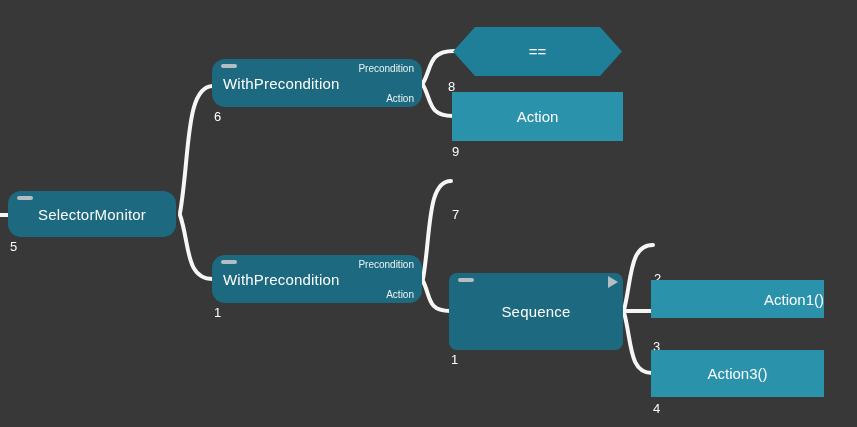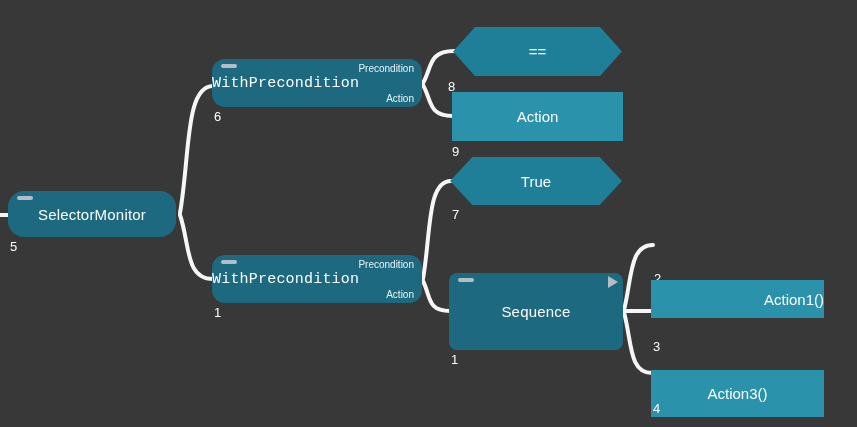--- a/index.html
+++ b/index.html
@@ -15,21 +15,21 @@
   .node{position:absolute;box-sizing:border-box;color:var(--text,#fdfdfd);}
   .composite{
     background:var(--composite-fill,#1d6a80);
     border-radius:13px;
   }
   .composite .title{
     position:absolute;left:0;top:0;width:100%;height:100%;
     display:flex;align-items:center;justify-content:center;
     font-size:15px;letter-spacing:.2px;
   }
-  .composite .title.left{justify-content:flex-start;width:auto;font-family:Liberation Mono, monospace;}
+  .composite .title.left{justify-content:flex-start;padding-left:11px;width:auto;}
   .dash{
     position:absolute;top:5px;left:9px;width:16px;height:3.5px;border-radius:2px;
     background:var(--icon,#b3bec4);
   }
   .play{
     position:absolute;top:3px;right:5px;width:0;height:0;
     border-top:6px solid transparent;border-bottom:6px solid transparent;
     border-left:10px solid var(--icon,#b3bec4);
   }
   .ports{
@@ -64,21 +64,21 @@
     <path d="M 180 215 C 190 244 185 279 213 279"></path>
     <path d="M 423 83 C 432 68 428 51 454 51"></path>
     <path d="M 423 85 C 432 101 428 116 453 116"></path>
     <path d="M 423 279 C 431 233 427 181 451 181"></path>
     <path d="M 423 281 C 431 297 427 311 450 311"></path>
     <path d="M 624 310 C 632 279 629 245 653 245"></path>
     <path d="M 624 311 L 652 311"></path>
     <path d="M 624 312 C 632 343 629 373 652 373"></path>
   </svg>
 
-  <div class="node composite" style="left:8px;top:191px;width:168px;height:46px;border-radius:16px;">
+  <div class="node composite" style="left:8px;top:191px;width:168px;height:46px;">
     <span class="dash"></span>
     <span class="title">SelectorMonitor</span>
   </div>
   <span class="order" style="left:10px;top:240px;">5</span>
 
   <div class="node composite" style="left:212px;top:59px;width:210px;height:48px;">
     <span class="dash"></span>
     <span class="title left">WithPrecondition</span>
     <span class="ports">
       <span>Precondition</span>
@@ -90,23 +90,20 @@
   <div class="node hex" style="left:453px;top:27px;width:169px;height:49px;">
     <span>==</span>
   </div>
   <span class="order" style="left:448px;top:80px;">8</span>
 
   <div class="node act" style="left:452px;top:92px;width:171px;height:49px;">
     <span>Action</span>
   </div>
   <span class="order" style="left:452px;top:145px;">9</span>
 
-  <div class="node hex" style="left:450px;top:157px;width:172px;height:48px;">
-    <span>True</span>
-  </div>
   <span class="order" style="left:452px;top:208px;">7</span>
 
   <div class="node composite" style="left:212px;top:255px;width:210px;height:48px;">
     <span class="dash"></span>
     <span class="title left">WithPrecondition</span>
     <span class="ports">
       <span>Precondition</span>
       <span>Action</span>
     </span>
   </div>
@@ -119,18 +116,18 @@
   </div>
   <span class="order" style="left:451px;top:353px;">1</span>
 
   <span class="order" style="left:654px;top:272px;">2</span>
 
   <div class="node act" style="left:651px;top:280px;width:173px;height:38px;justify-content:flex-end;">
     <span>Action1()</span>
   </div>
   <span class="order" style="left:653px;top:340px;">3</span>
 
-  <div class="node act" style="left:651px;top:350px;width:173px;height:47px;margin-top:20px;">
+  <div class="node act" style="left:651px;top:350px;width:173px;height:47px;">
     <span>Action3()</span>
   </div>
   <span class="order" style="left:653px;top:402px;">4</span>
 
 </div>
 
 </body></html>

